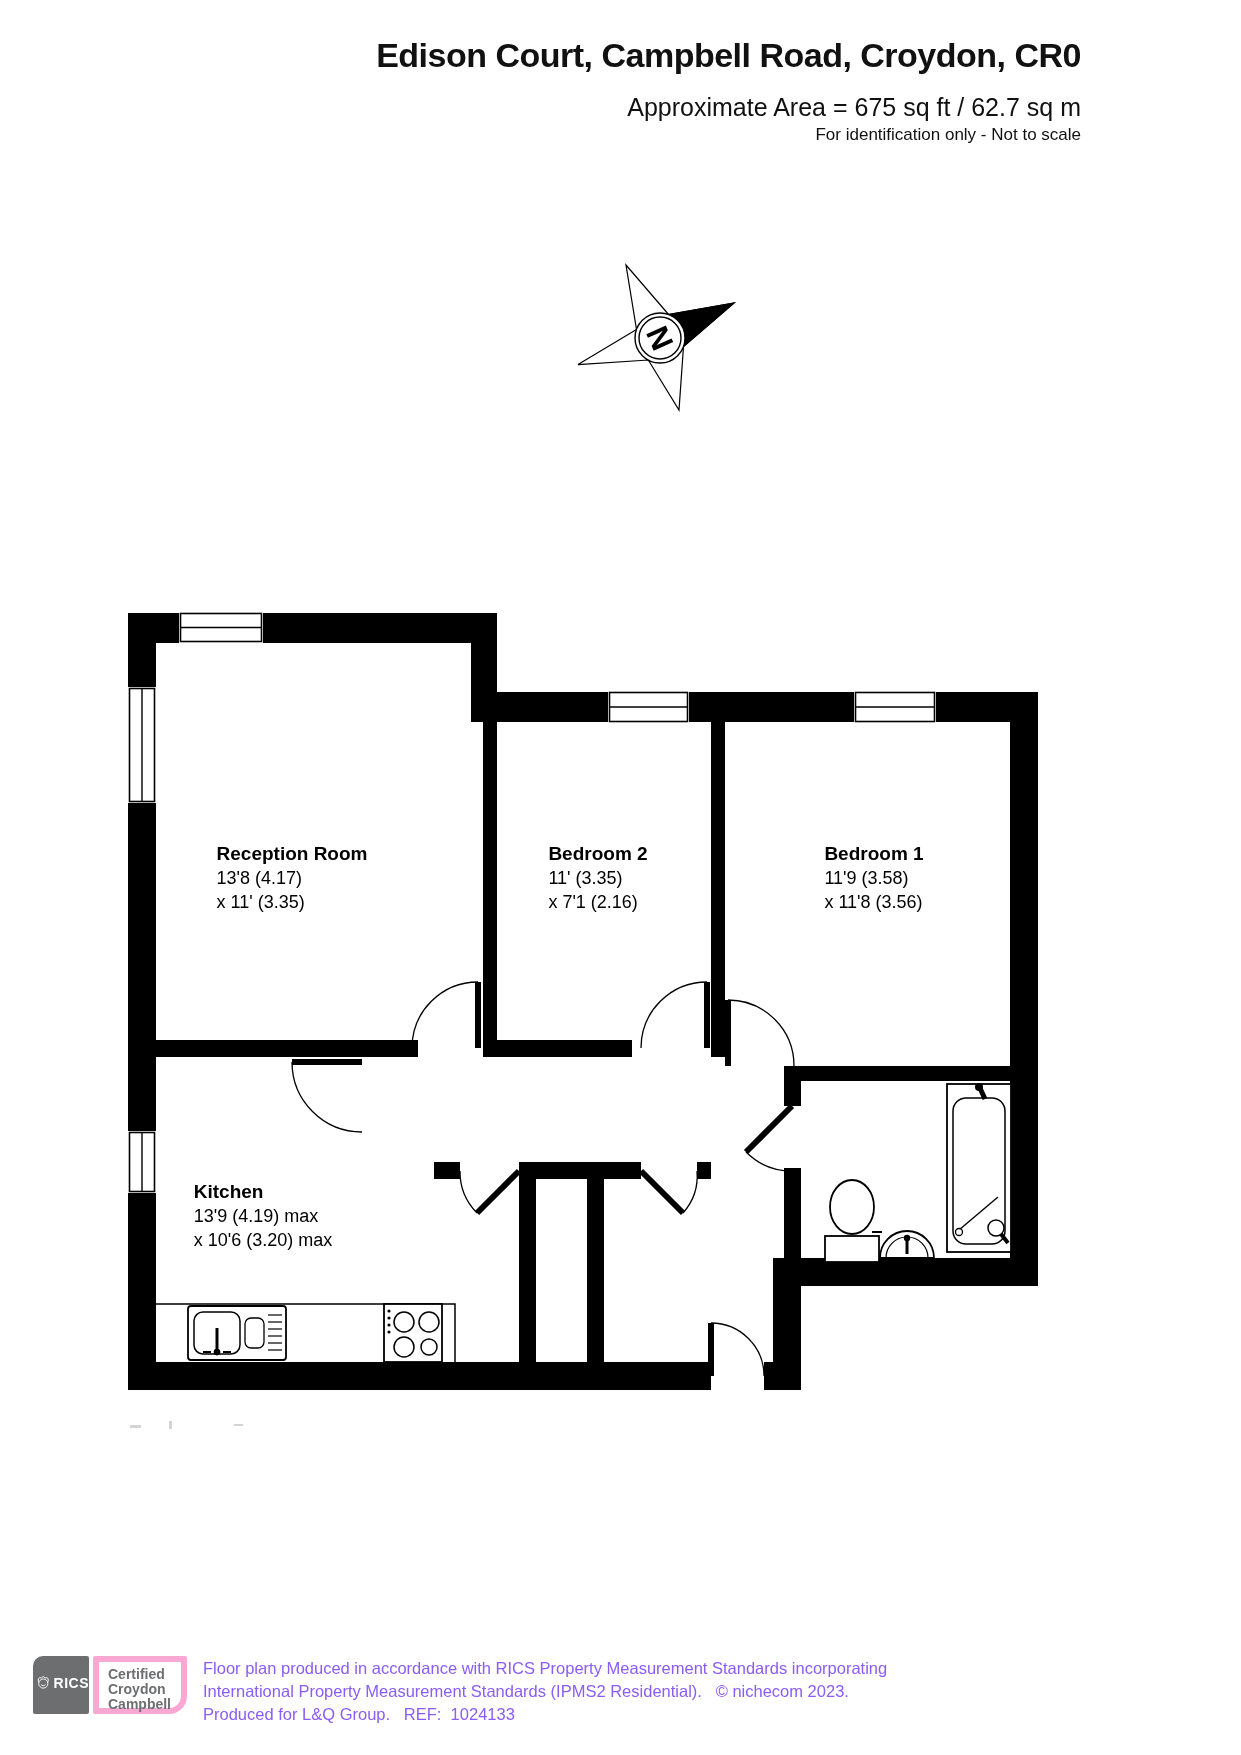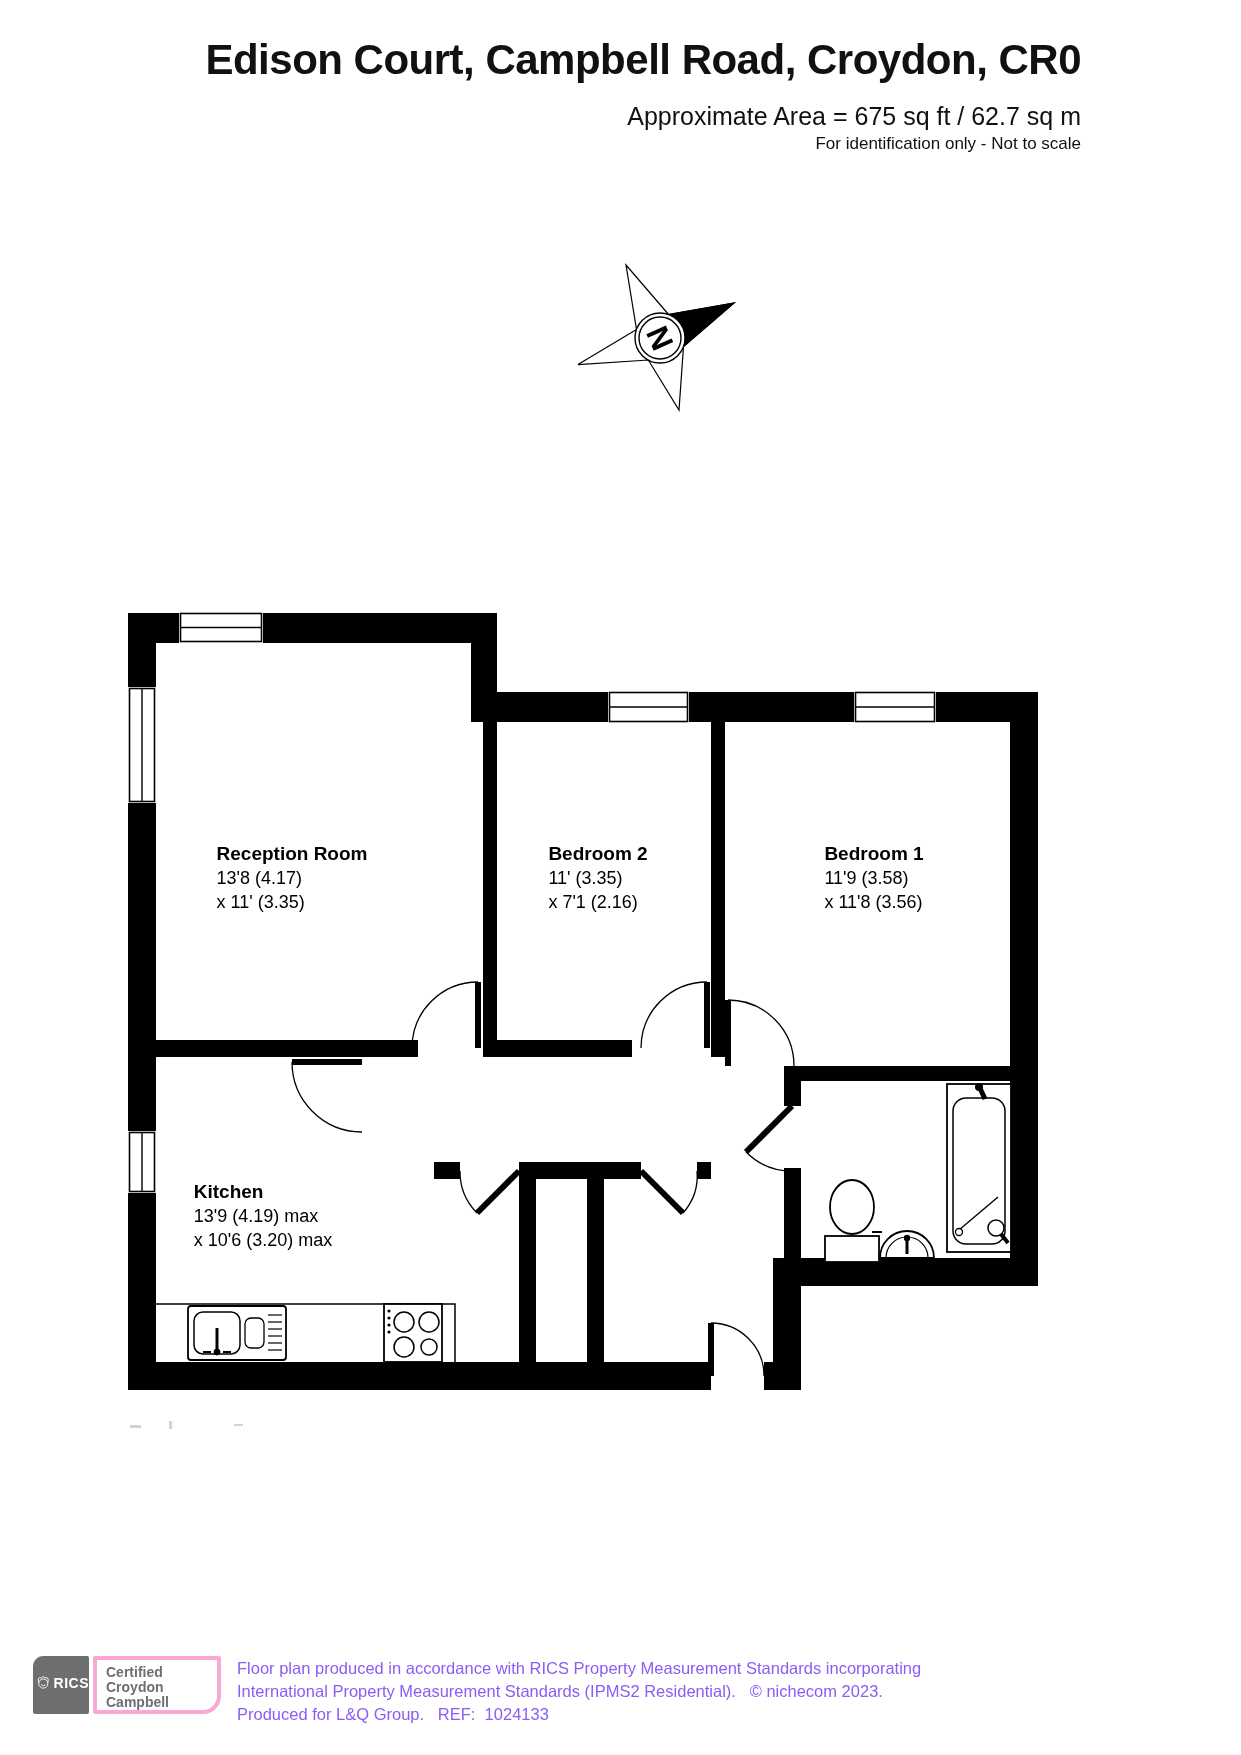--- a/index.html
+++ b/index.html
@@ -1,35 +1,35 @@
 <!DOCTYPE html>
 <html><head>
 <meta charset="utf-8">
 <style>
   html,body{margin:0;padding:0;background:#ffffff;}
   #canvas{position:relative;width:1241px;height:1755px;background:#ffffff;overflow:hidden;
           font-family:"Liberation Sans", sans-serif;color:#000;}
   
   .hdr{position:absolute;top:36px;right:160px;text-align:right;}
-  .hdr .title{font-size:42px;font-weight:bold;letter-spacing:-0.5px;color:#111;}
+  .hdr .title{font-size:34px;font-weight:bold;letter-spacing:-0.5px;color:#111;}
   .hdr .area{font-size:25px;margin-top:18px;color:#111;}
   .hdr .note{font-size:17px;margin-top:3px;color:#111;}
   
   #plan{position:absolute;left:0;top:0;}
   
   .room-label{position:absolute;transform:translateX(-50%);white-space:nowrap;}
   .room-name{font-weight:bold;font-size:19px;line-height:24px;display:block;}
   .room-dim{font-size:18px;line-height:24px;display:block;}
   
   .footer{position:absolute;left:33px;top:1656px;display:flex;align-items:flex-start;}
   .rics-box{width:56px;height:58px;background:#6d6e70;border-radius:10px 2px 2px 2px;color:#fff;
             display:flex;flex-direction:row;align-items:center;justify-content:flex-end;
             padding-bottom:4px;box-sizing:border-box;flex:none;}
   .rics-text{font-weight:bold;font-size:14px;letter-spacing:.5px;line-height:14px;}
-  .cert-box{width:128px;height:58px;border:4px solid #f9a8d4;border-radius:2px 2px 18px 2px;
+  .cert-box{width:94px;height:58px;border:6px solid #f9a8d4;border-radius:2px 2px 18px 2px;
             box-sizing:border-box;margin-left:4px;padding:5px 0 0 9px;color:#6d6e70;
             font-weight:bold;font-size:14px;line-height:15px;flex:none;}
   .cert-box span{display:block;}
   .disclaimer{margin-left:16px;color:#8b5cf6;font-size:16.5px;line-height:23px;padding-top:1px;}
   .disclaimer span{display:block;}
 </style>
 </head>
 <body>
 
 <div id="canvas">

